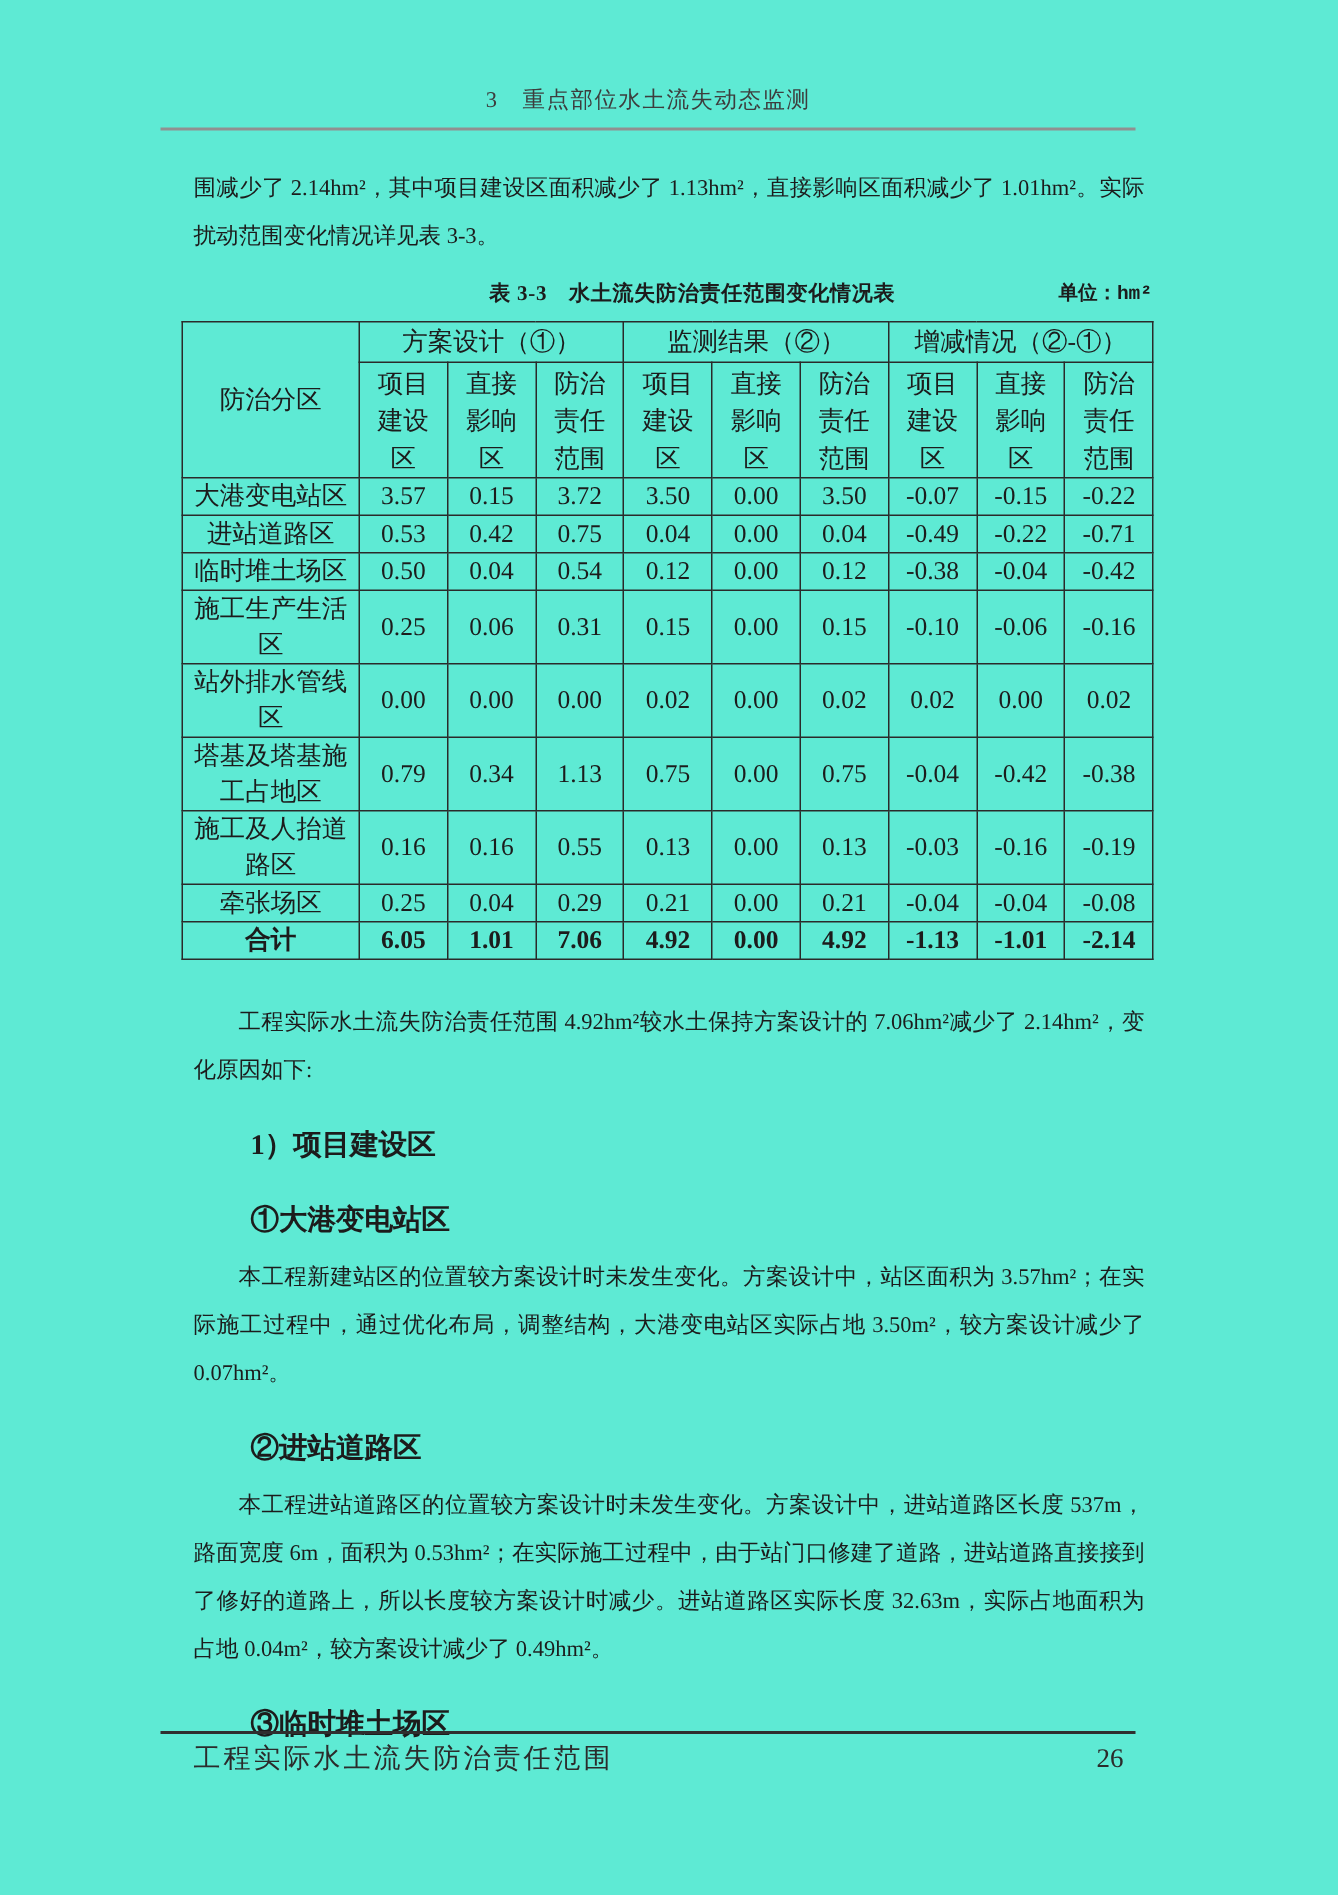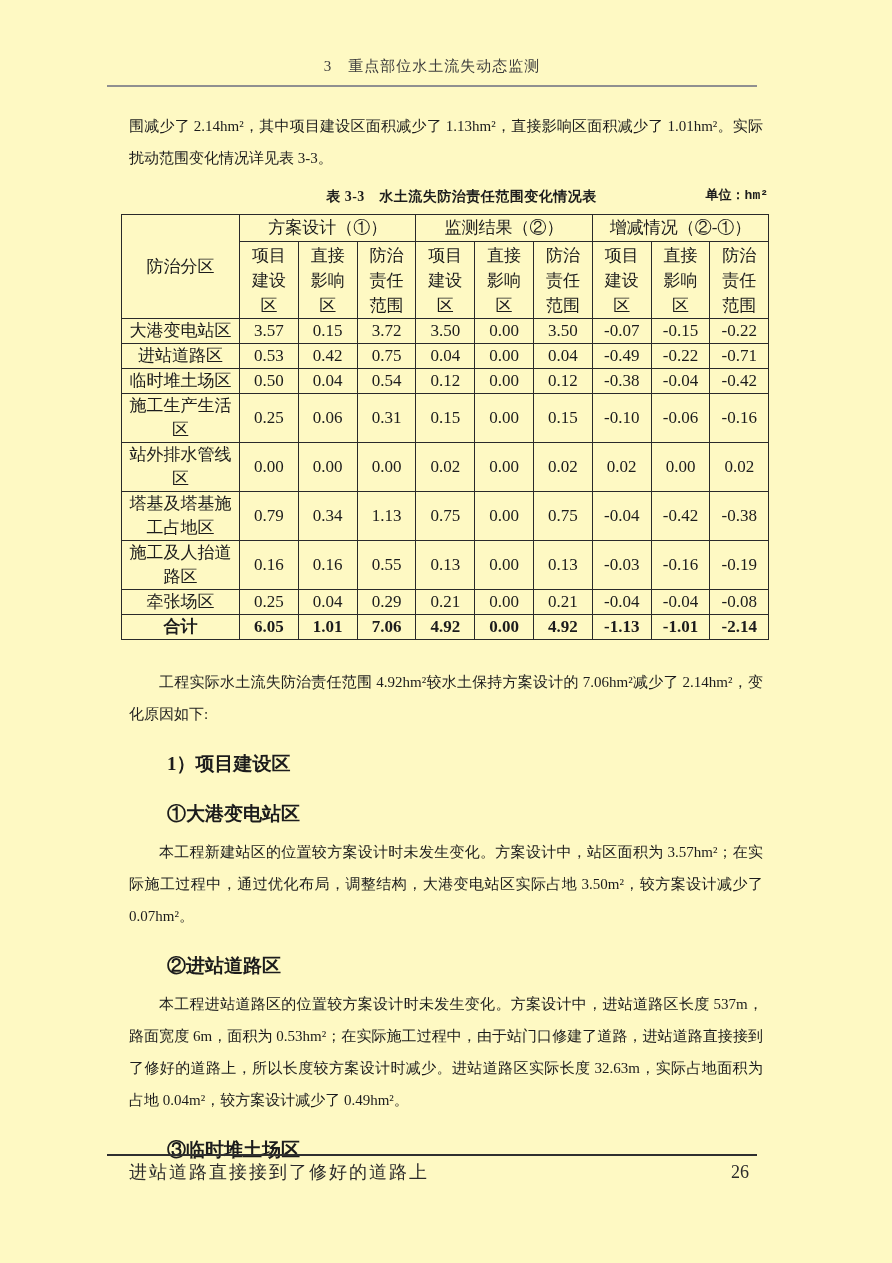--- a/index.html
+++ b/index.html
@@ -1,20 +1,20 @@
 <!DOCTYPE html>
 <html lang="zh"><head>
 <meta charset="utf-8">
 <style>
   html,body{margin:0;padding:0;background:#e8e8e8;}
   .page{
     position:relative;
     width:892px;height:1263px;
     margin:0 auto;
-    background:#fef9c3;
+    background:#5eead4;
     font-family:"Liberation Serif","DejaVu Serif",serif;
     color:#1c1c1c;
     overflow:hidden;
   }
   
   .running-header{
     position:absolute;top:57px;left:107px;width:650px;
     text-align:center;
   }
   .running-header .header-title{
@@ -275,18 +275,18 @@
 
     <p class="para">本工程进站道路区的位置较方案设计时未发生变化。方案设计中，进站道路区长度 537m，路面宽度 6m，面积为 0.53hm²；在实际施工过程中，由于站门口修建了道路，进站道路直接接到了修好的道路上，所以长度较方案设计时减少。进站道路区实际长度 32.63m，实际占地面积为占地 0.04m²，较方案设计减少了 0.49hm²。</p>
 
     <h3 class="subheading">③临时堆土场区</h3>
 
   </main>
 
   <footer class="page-footer">
     <hr class="footer-rule">
     <div class="footer-row">
-      <span class="company">进站道路直接接到了修好的道路上</span>
+      <span class="company">工程实际水土流失防治责任范围</span>
       <span class="page-number">26</span>
     </div>
   </footer>
 
 </div>
 
 </body></html>

